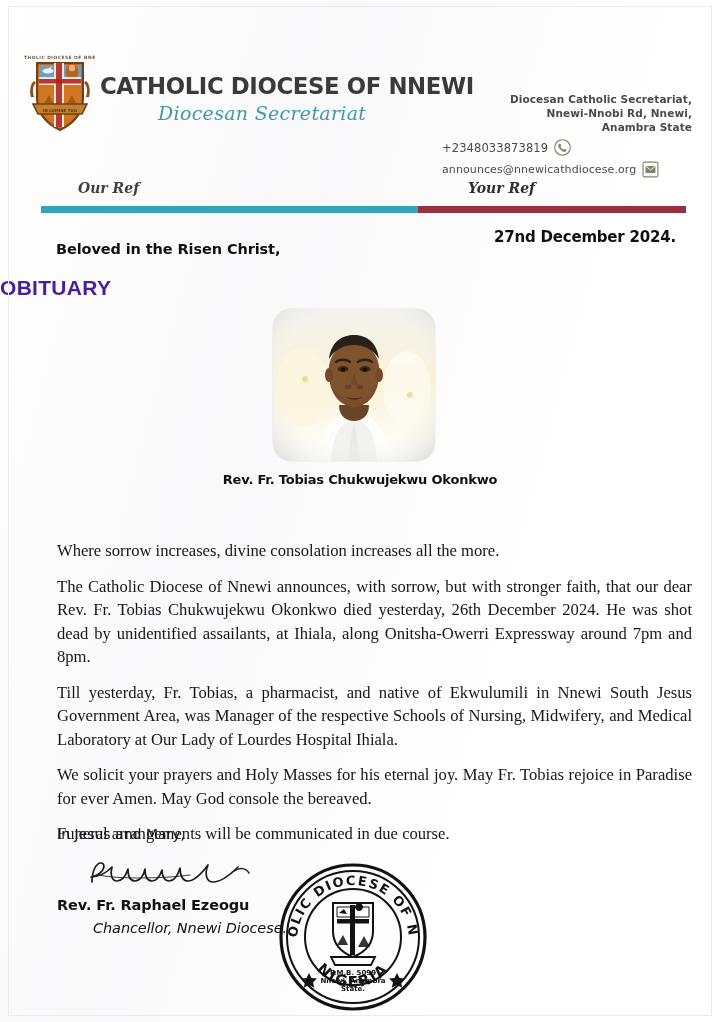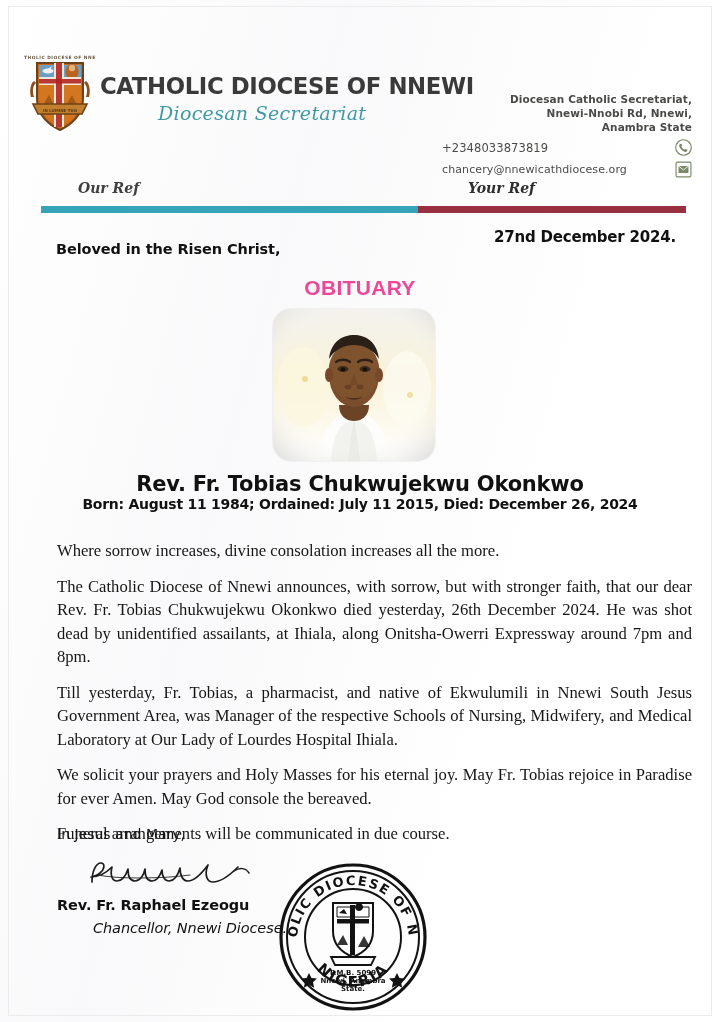--- a/index.html
+++ b/index.html
@@ -87,21 +87,21 @@
     font-family: "DejaVu Sans", sans-serif;
     font-weight: bold;
     font-size: 10.5px;
     line-height: 14px;
     color: #4a4a48;
     letter-spacing: 0.1px;
   }
   .contact-line {
     display: flex;
     align-items: center;
-    justify-content: space-between;
+    justify-content: flex-start;
     gap: 6px;
     margin-top: 5px;
   }
   .contact-line .txt {
     font-family: "DejaVu Sans", sans-serif;
     font-size: 11.5px;
     color: #4b4b49;
     letter-spacing: 0.1px;
   }
   .contact-line.email .txt { font-size: 11px; }
@@ -158,25 +158,25 @@
     font-family: "DejaVu Sans", sans-serif;
     font-weight: bold;
     font-size: 14.5px;
     color: #111;
     letter-spacing: -0.1px;
   }
   .obit-title {
     position: absolute;
     left: 0; right: 0;
     top: 276px;
-    text-align: center;
+    text-align: left;
     font-family: "Liberation Sans", sans-serif;
     font-weight: bold;
     font-size: 21px;
-    color: #ec4899;
+    color: #4c1d95;
     letter-spacing: 0.3px;
   }
 
   .portrait {
     position: absolute;
     left: 273px;
     top: 309px;
     width: 162px;
     height: 152px;
     border-radius: 18px;
@@ -185,21 +185,21 @@
   }
   .portrait svg { display: block; width: 100%; height: 100%; }
 
   .deceased-name {
     position: absolute;
     left: 0; right: 0;
     top: 472px;
     text-align: center;
     font-family: "DejaVu Sans", sans-serif;
     font-weight: bold;
-    font-size: 21px;
+    font-size: 13px;
     color: #111;
     letter-spacing: -0.2px;
   }
   .deceased-dates {
     position: absolute;
     left: 0; right: 0;
     top: 496px;
     text-align: center;
     font-family: "DejaVu Sans", sans-serif;
     font-weight: bold;
@@ -314,21 +314,21 @@
       <div class="contact-line">
         <span class="txt">+2348033873819</span>
         <span class="ico">
           <svg viewBox="0 0 24 24">
             <circle cx="12" cy="12" r="11" fill="none" stroke="#55663f" stroke-width="1.6"></circle>
             <path d="M8.2 6.6c1.2 0 1.6 1.1 1.9 2 .3.9-.5 1.3-.8 1.7-.3.4.6 2 1.6 3s2.6 1.9 3 1.6c.4-.3.8-1.1 1.7-.8.9.3 2 .7 2 1.9 0 1.1-1.4 2.2-2.6 2.2-3.6 0-9.1-5.5-9.1-9.1 0-1.2 1.1-2.5 2.3-2.5z" fill="#55663f"></path>
           </svg>
         </span>
       </div>
       <div class="contact-line email">
-        <span class="txt">chancery@nnewicathdiocese.org</span>
+        <span class="txt">announces@nnewicathdiocese.org</span>
         <span class="ico">
           <svg viewBox="0 0 24 24">
             <rect x="1.5" y="1.5" width="21" height="21" rx="2" fill="none" stroke="#55663f" stroke-width="1.6"></rect>
             <rect x="5" y="7" width="14" height="10" rx="1.2" fill="#55663f"></rect>
             <path d="M5.6 7.6 L12 12.6 L18.4 7.6" fill="none" stroke="#f4f4f0" stroke-width="1.3"></path>
           </svg>
         </span>
       </div>
     </div>
   </div>
@@ -379,21 +379,20 @@
       <path d="M85 53 C88 50 96 50 99 53" stroke="#2d2118" stroke-width="2.4" fill="none" stroke-linecap="round"></path>
       <path d="M81 64 L77 76 L85 76 Z" fill="#6d4325" opacity="0.55"></path>
       <ellipse cx="75" cy="78" rx="3.4" ry="2.4" fill="#5e3a20" opacity="0.7"></ellipse>
       <ellipse cx="87" cy="78" rx="3.4" ry="2.4" fill="#5e3a20" opacity="0.7"></ellipse>
       <path d="M72 87 C76 90 86 90 90 87 C86 92 76 92 72 87 Z" fill="#4a2c18"></path>
       <rect width="162" height="152" fill="url(#vign)"></rect>
     </svg>
   </div>
 
   <div class="deceased-name">Rev. Fr. Tobias Chukwujekwu Okonkwo</div>
-  <div class="deceased-dates">Born: August 11 1984; Ordained: July 11 2015, Died: December 26, 2024</div>
 
   <div class="body-copy">
     <p>Where sorrow increases, divine consolation increases all the more.</p>
     <p>The Catholic Diocese of Nnewi announces, with sorrow, but with stronger faith, that our dear Rev. Fr. Tobias Chukwujekwu Okonkwo died yesterday, 26th December 2024. He was shot dead by unidentified assailants, at Ihiala, along Onitsha-Owerri Expressway around 7pm and 8pm.</p>
     <p>Till yesterday, Fr. Tobias, a pharmacist, and native of Ekwulumili in Nnewi South Jesus Government Area, was Manager of the respective Schools of Nursing, Midwifery, and Medical Laboratory at Our Lady of Lourdes Hospital Ihiala.</p>
     <p>We solicit your prayers and Holy Masses for his eternal joy. May Fr. Tobias rejoice in Paradise for ever Amen. May God console the bereaved.</p>
     <p>Funeral arrangements will be communicated in due course.</p>
   </div>
 
   <div class="closing">In Jesus and Mary,</div>

